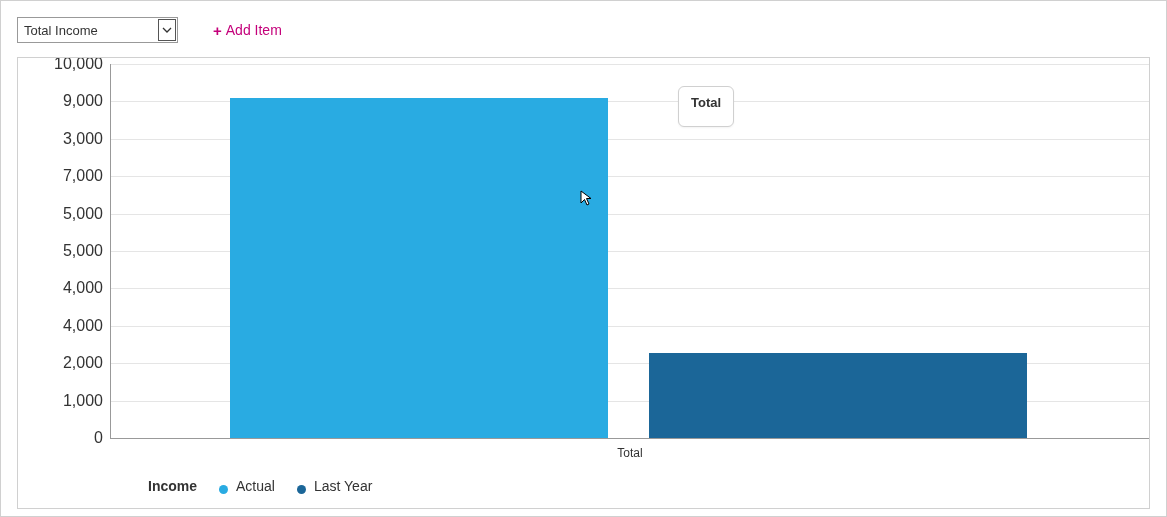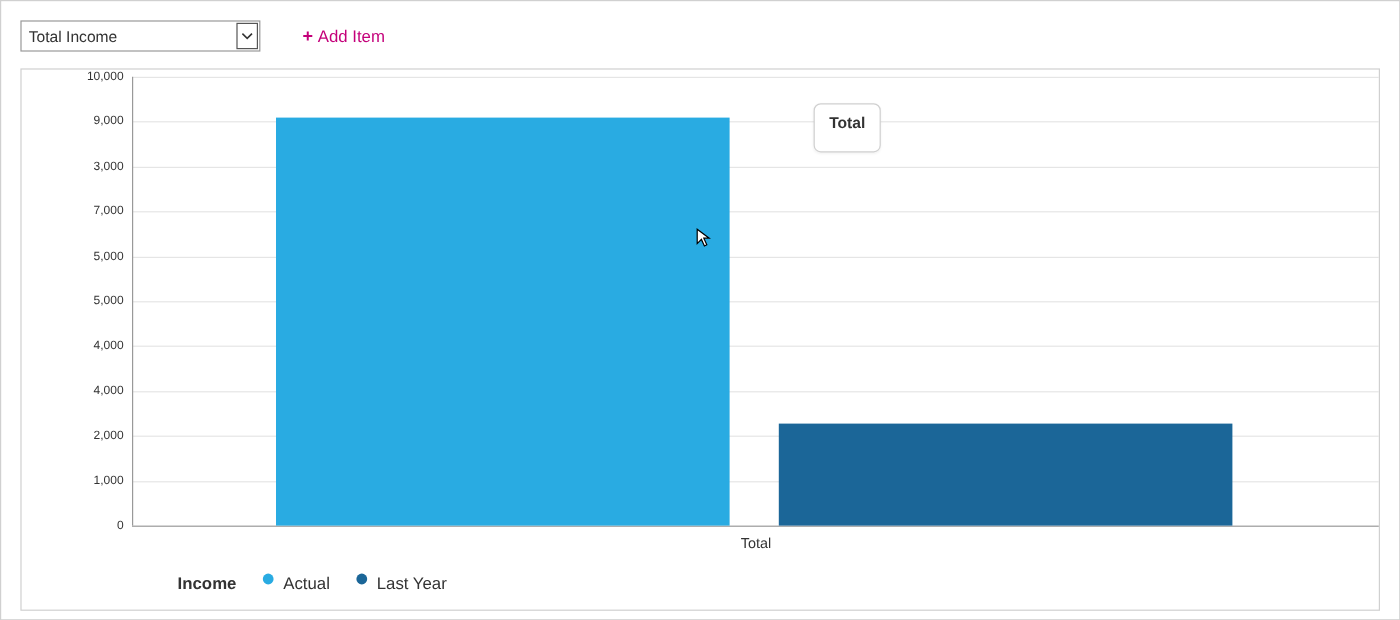--- a/index.html
+++ b/index.html
@@ -18,21 +18,21 @@
     padding: 16px 16px 10px 16px;
   }
   .toolbar {
     display: flex;
     align-items: center;
     gap: 35px;
     margin-bottom: 14px;
   }
   .select-wrap {
     position: relative;
-    width: 200px;
+    width: 161px;
     height: 26px;
     border: 1px solid #999;
     background: #fff;
     display: flex;
     align-items: center;
     padding: 0 6px;
     font-size: 13px;
   }
   .select-wrap .arrow-box {
     position: absolute;
@@ -78,21 +78,21 @@
   }
   .axis-line-v {
     position: absolute;
     top: 0; height: 100%; width: 1px; left: 0;
     background: #999;
   }
   .ytick {
     position: absolute;
     width: 55px;
     text-align: right;
-    font-size: 10px;
+    font-size: 16px;
     color: #333;
     transform: translateY(-50%);
     left: -62px;
   }
   .bar {
     position: absolute;
     bottom: 0;
   }
   .bar.actual { background: #29abe2; }
   .bar.lastyear { background: #1b6698; }
@@ -134,21 +134,21 @@
   .legend-row {
     position: absolute;
     left: 102px;
     bottom: 14px;
     display: flex; align-items: center;
     gap: 22px;
     font-size: 14px;
     color: #333;
   }
   .legend-title { font-weight: bold; margin-left: 28px; }
-  .legend-item { display: flex; align-items: flex-start; gap: 8px; }
+  .legend-item { display: flex; align-items: flex-end; gap: 8px; }
 </style>
 </head>
 <body>
 
 <div class="outer">
 
   <div class="toolbar">
     <div class="select-wrap">
       <span>Total Income</span>
       <span class="arrow-box">

